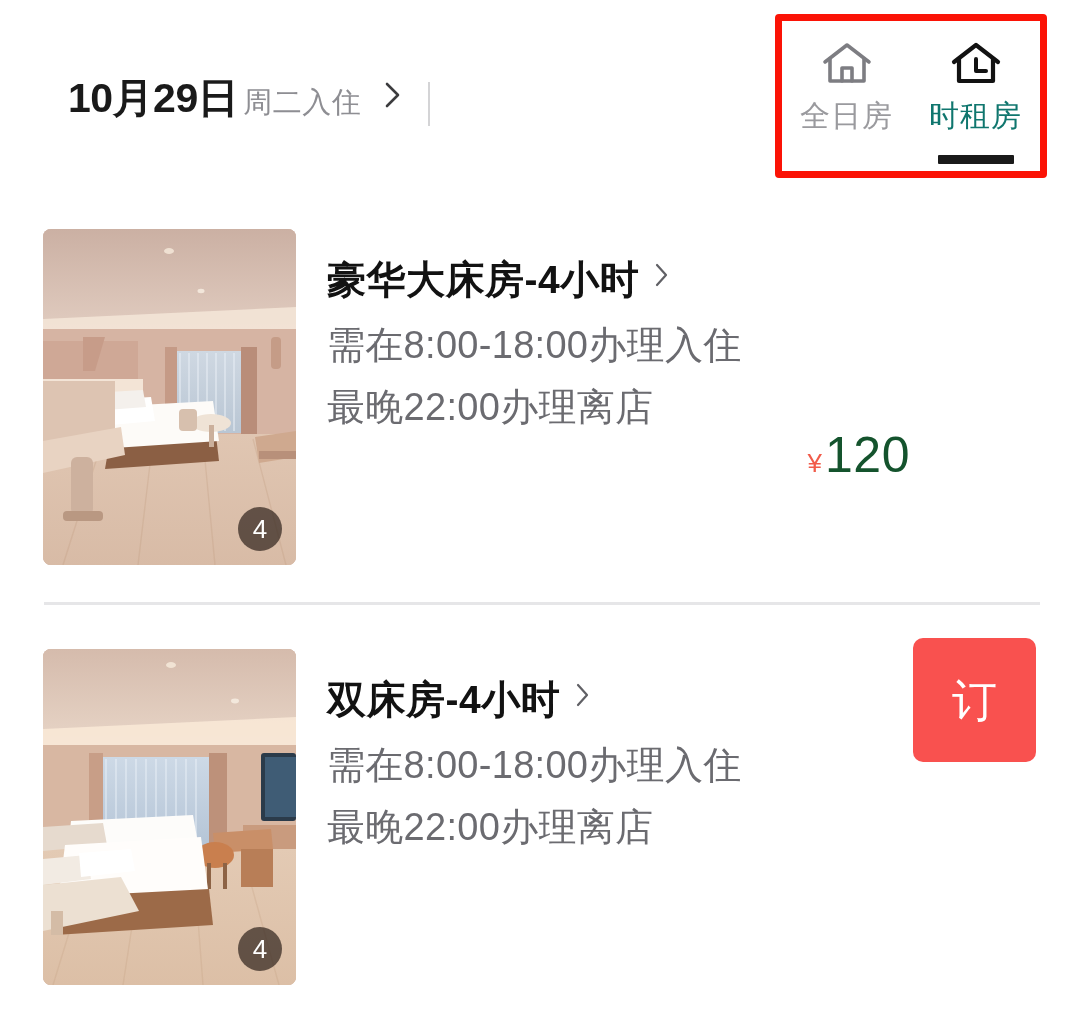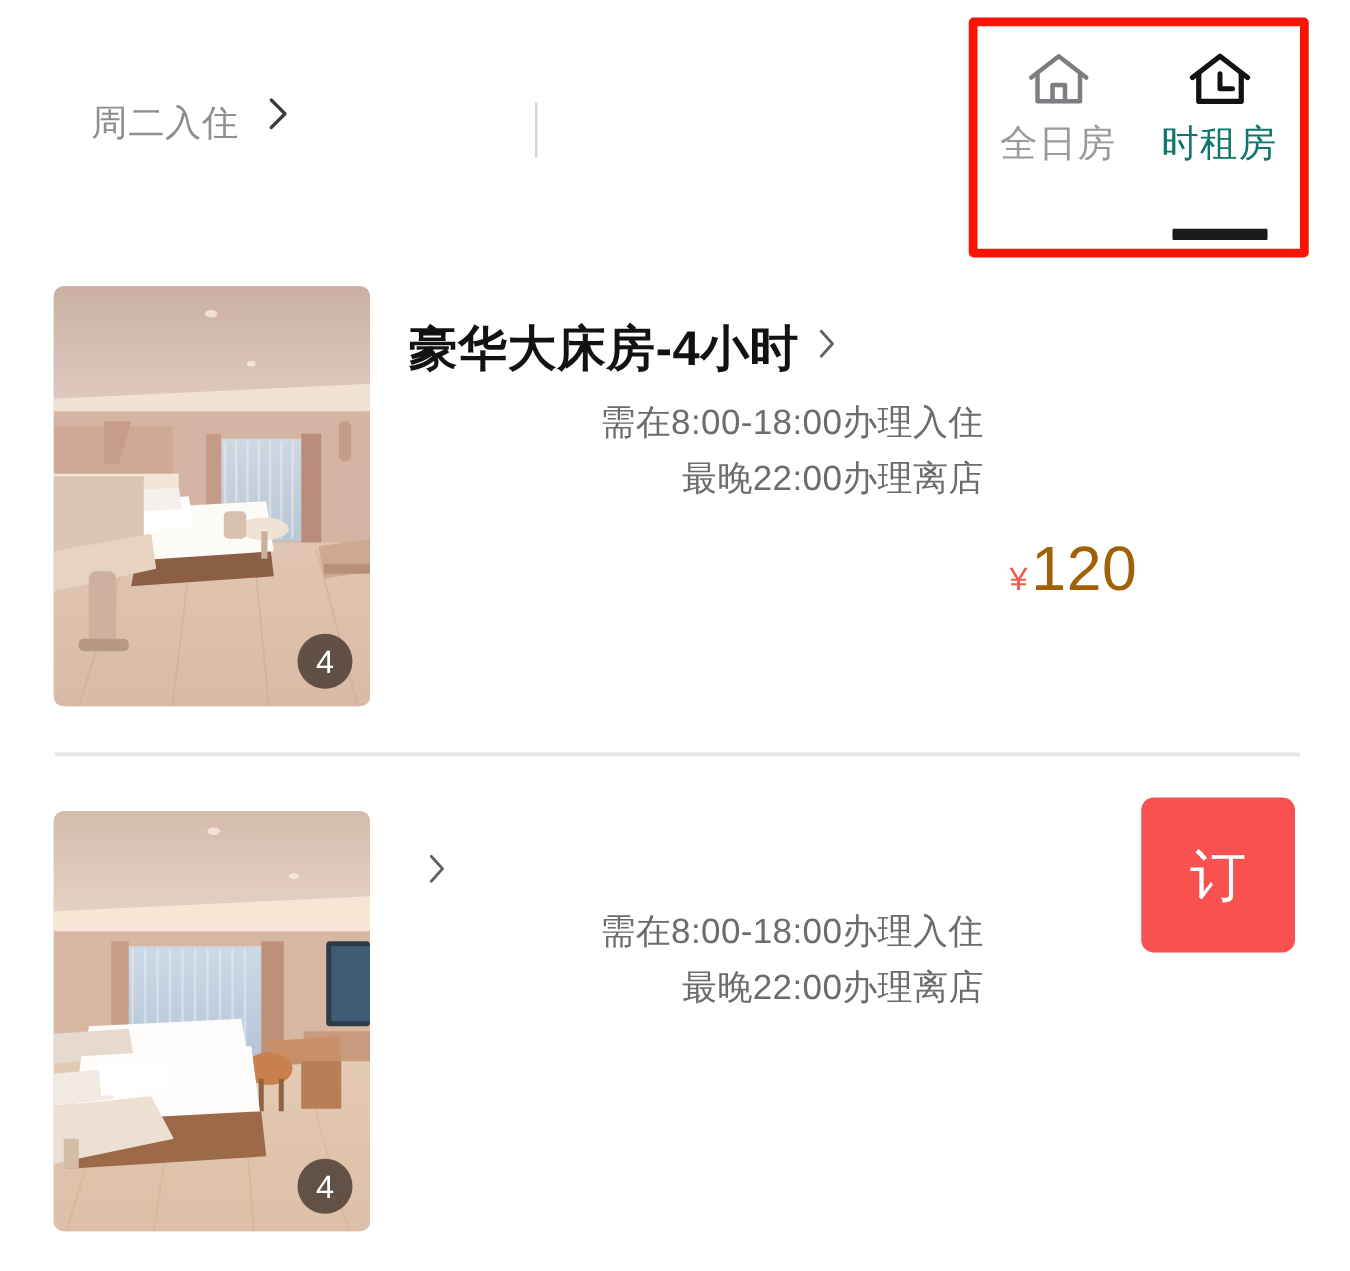--- a/index.html
+++ b/index.html
@@ -69,21 +69,21 @@
     height: 44px;
     background: #d4d4d6;
   }
 
   
   .tab-highlight {
     position: absolute;
     left: 775px;
     top: 14px;
     width: 272px;
-    height: 192px;
+    height: 164px;
     border: 7px solid #fb1306;
     border-radius: 4px;
     background: #ffffff;
   }
 
   .tabs {
     position: absolute;
     left: 0; top: 0;
     width: 100%;
     height: 100%;
@@ -227,25 +227,24 @@
   }
   .room-specs .sup {
     font-size: 17px;
     vertical-align: super;
     line-height: 0;
   }
   .spec-gap { display: inline-block; width: 16px; }
 
   .room-times {
     margin-top: 16px;
-    font-size: 28px;
+    font-size: 38px;
     color: #6b6b70;
     line-height: 1.62;
     letter-spacing: 0.3px;
-    text-align: right;
   }
 
   
   .price-block {
     position: absolute;
     right: 170px;
     top: 273px;
     display: flex;
     align-items: baseline;
     transform: translateY(-50%);
@@ -253,21 +252,21 @@
 
   .price-currency {
     font-size: 26px;
     color: #f15b4a;
     margin-right: 3px;
     line-height: 1;
   }
 
   .price-amount {
     font-size: 50px;
-    color: #a16207;
+    color: #14532d;
     line-height: 1;
     letter-spacing: 0.5px;
   }
 
   .book-button {
     position: absolute;
     left: 913px;
     top: 456px;
     width: 123px;
     height: 124px;
@@ -285,20 +284,21 @@
   }
 </style>
 </head>
 <body>
 
 <div class="screen">
 
   <div class="header">
 
     <div class="date-bar">
+      <span class="date-main">10月29日</span>
       <span class="date-sub">周二入住</span>
       <span class="date-chevron">
         <svg width="20" height="30" viewBox="0 0 20 30" fill="none">
           <path d="M4 4 L15 15 L4 26" stroke="#3c3c3e" stroke-width="2.6" stroke-linecap="round" stroke-linejoin="round"></path>
         </svg>
       </span>
     </div>
 
     <div class="header-vsep"></div>
 
@@ -489,20 +489,21 @@
             <rect x="8" y="262" width="12" height="24" fill="#d4bca6"></rect>
             <ellipse cx="128" cy="16" rx="5" ry="3" fill="#f1e3d4"></ellipse>
             <ellipse cx="192" cy="52" rx="4" ry="2.4" fill="#f3e8dc"></ellipse>
           </svg>
         </span>
         <span class="photo-badge">4</span>
       </div>
 
       <div class="info">
         <div class="room-title-row">
+          <span class="room-title">双床房-4小时</span>
           <span class="title-chevron">
             <svg width="18" height="26" viewBox="0 0 18 26" fill="none">
               <path d="M4 3 L13 13 L4 23" stroke="#606065" stroke-width="2.2" stroke-linecap="round" stroke-linejoin="round"></path>
             </svg>
           </span>
         </div>
 
 
         <div class="room-times">
           <div>需在8:00-18:00办理入住</div>

